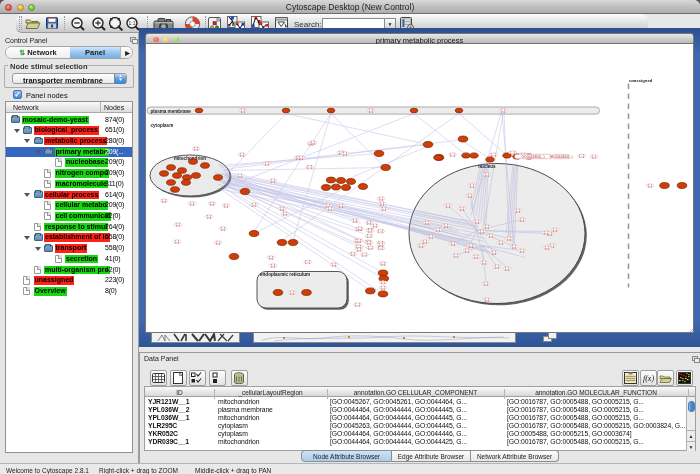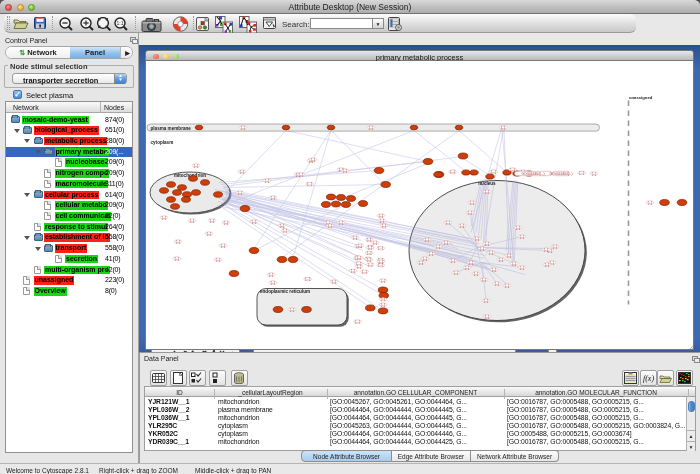--- a/index.html
+++ b/index.html
@@ -11,21 +11,21 @@
 
 
 #titlebar { position:absolute; left:0; top:0; width:700px; height:14px;
   background:linear-gradient(#d9d9d9,#bcbcbc 60%,#adadad);
   border-bottom:1px solid #6f6f6f; border-radius:6px 6px 0 0; }
 #titlebar .tl { position:absolute; top:3.5px; width:7px; height:7px; border-radius:50%; }
 #titlebar .title { position:absolute; top:1.5px; width:700px; text-align:center;
   font-size:8.5px; color:#1d1d1d; }
 
 
-#toolbar { position:absolute; left:4px; top:14px; width:632px; height:19px;
+#toolbar { position:absolute; left:16px; top:14px; width:632px; height:19px;
   background:linear-gradient(#fdfdfd,#dedede 55%,#c9c9c9);
   border-bottom:1px solid #9a9a9a;border-radius:6px; }
 .tsep { position:absolute; top:2px; height:14px; border-left:1px dotted #9a9a9a; }
 #searchlbl { position:absolute; left:278px; top:6px; font-size:8px; color:#333; }
 #searchfield { position:absolute; left:306px; top:3.5px; width:63px; height:11px;
   background:#fff; border:1px solid #8a8a8a; }
 #searchdrop { position:absolute; left:369px; top:3.5px; width:11px; height:11px;
   background:linear-gradient(#fdfdfd,#d5d5d5); border:1px solid #8a8a8a; border-left:none;
   font-size:5px; color:#222; text-align:center; line-height:11px; }
 
@@ -73,21 +73,21 @@
 .fold { position:absolute; top:2px; width:9px; height:6.5px;
   background:linear-gradient(#8cb0cf,#5d87ad); border:1px solid #3d6285; border-radius:1px; }
 .fold:before { content:""; position:absolute; left:0px; top:-2px; width:4px; height:2px;
   background:#6d95b8; border:1px solid #3d6285; border-bottom:none; border-radius:1px 1px 0 0; }
 .file { position:absolute; top:1px; width:7px; height:8.5px; background:#fff;
   border:1px solid #9a9a9a; border-radius:0 2px 0 0; }
 .file:before { content:""; position:absolute; right:-1px; top:-1px; width:3px; height:3px;
   background:#dcdcdc; border-left:1px solid #9a9a9a; border-bottom:1px solid #9a9a9a; }
 
 
-#desktop { position:absolute; left:139px; top:45px; width:561px; height:319px;
+#desktop { position:absolute; left:139px; top:28px; width:561px; height:319px;
   background:linear-gradient(#2c4f8d,#3e68b0 8%,#3e68b0 92%,#2f5494); }
 
 
 .sliver { position:absolute; background:#f2f2f2; border:1px solid #888; }
 
 
 #iwin { position:absolute; left:6px; top:5px; width:549px; height:300px; }
 #iwintitle { position:absolute; left:0; top:0; width:549px; height:10.5px;
   background:linear-gradient(#e8e8e8,#b9b9b9); border:1px solid #777;
   border-radius:3px 3px 0 0; }
@@ -128,21 +128,21 @@
 #status span { position:absolute; top:2.5px; }
 </style>
 </head>
 <body>
 <div id="app">
 
 <div id="titlebar">
   <div class="tl" style="left:5px;  background:radial-gradient(circle at 35% 30%, #ff9a8a, #ee6457 45%, #cf3b2e); border:0.5px solid #b33;"></div>
   <div class="tl" style="left:16.5px; background:radial-gradient(circle at 35% 30%, #ffe9a8, #f5bd4f 45%, #df9f2e); border:0.5px solid #b83;"></div>
   <div class="tl" style="left:28px; background:radial-gradient(circle at 35% 30%, #c8f0a8, #8cd04f 45%, #6cb032); border:0.5px solid #591;"></div>
-  <div class="title">Attribute Desktop (New Session)</div>
+  <div class="title">Cytoscape Desktop (New Control)</div>
 </div>
 
 <div id="toolbar">
   <div class="tsep" style="left:3px"></div>
   <div class="tsep" style="left:5px"></div>
   <div class="tsep" style="left:48px"></div>
   <div class="tsep" style="left:131px"></div>
   <div class="tsep" style="left:189px"></div>
   <div id="tbicons">
 <svg class="abs" style="left:9px;top:3px;" width="16" height="13" viewBox="0 0 16 13">
@@ -254,25 +254,25 @@
       <div style="position:absolute;left:132px;top:6px;width:6px;height:5px;border:1px solid #888;background:#eee"></div>
   <div id="tabs">
     <div class="seg" style="left:0;width:64px;background:linear-gradient(#fefefe,#ececec);">
       <span style="color:#2a9a2a;font-size:7px;">⇅</span> Network</div>
     <div class="seg" style="left:64px;width:50px;background:linear-gradient(#cfe5fa,#8fc0ee 50%,#6faade);">Panel</div>
     <div class="seg" style="left:114px;width:14px;background:linear-gradient(#fefefe,#e3e3e3);border-left:1px solid #b5b5b5;font-size:6px;">▶</div>
   </div>
   <div id="grpbox"></div>
   <div id="grplbl">Node stimul selection</div>
   <div id="combo">
-        <span class="txt">transporter secretion</span>
+        <span class="txt">transporter membrane</span>
     <span class="step">▲<br>▼</span>
       </div>
   <div id="chk">✓</div>
-  <div id="chklbl">Select plasma</div>
+  <div id="chklbl">Panel nodes</div>
   <div id="tree">
     <div id="treehdr">
       <span class="c1">Network</span>
           <span class="c2">Nodes</span>
       <span class="vline"></span>
     </div>
     <div id="treerows">
 <div class="trow" style="top:12.4px;">
             <span class="fold" style="left:5.0px;"></span>
             <span class="lbl" style="left:15.5px;background:#16d80e;">mosaic-demo-yeast</span>

